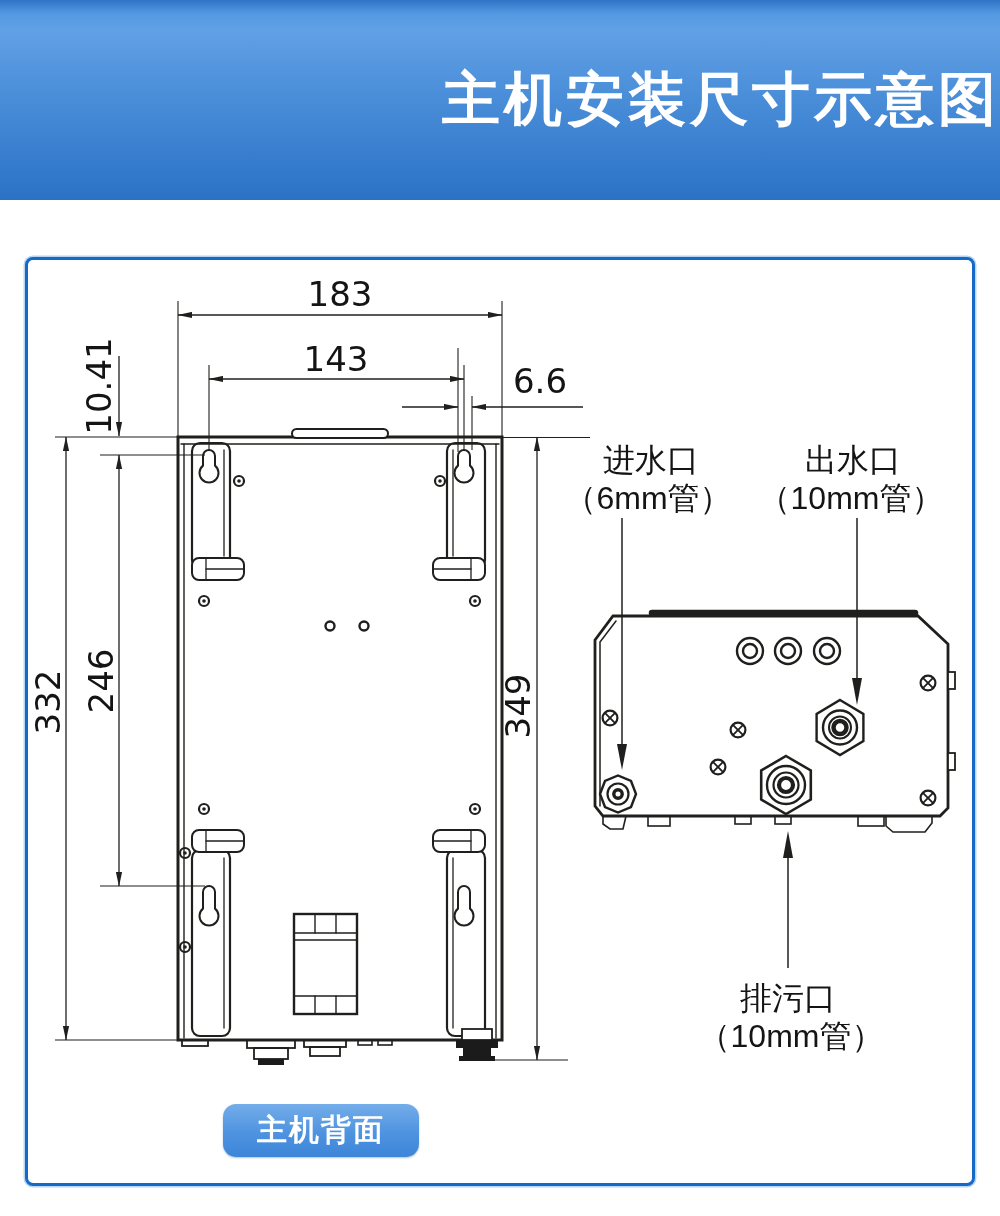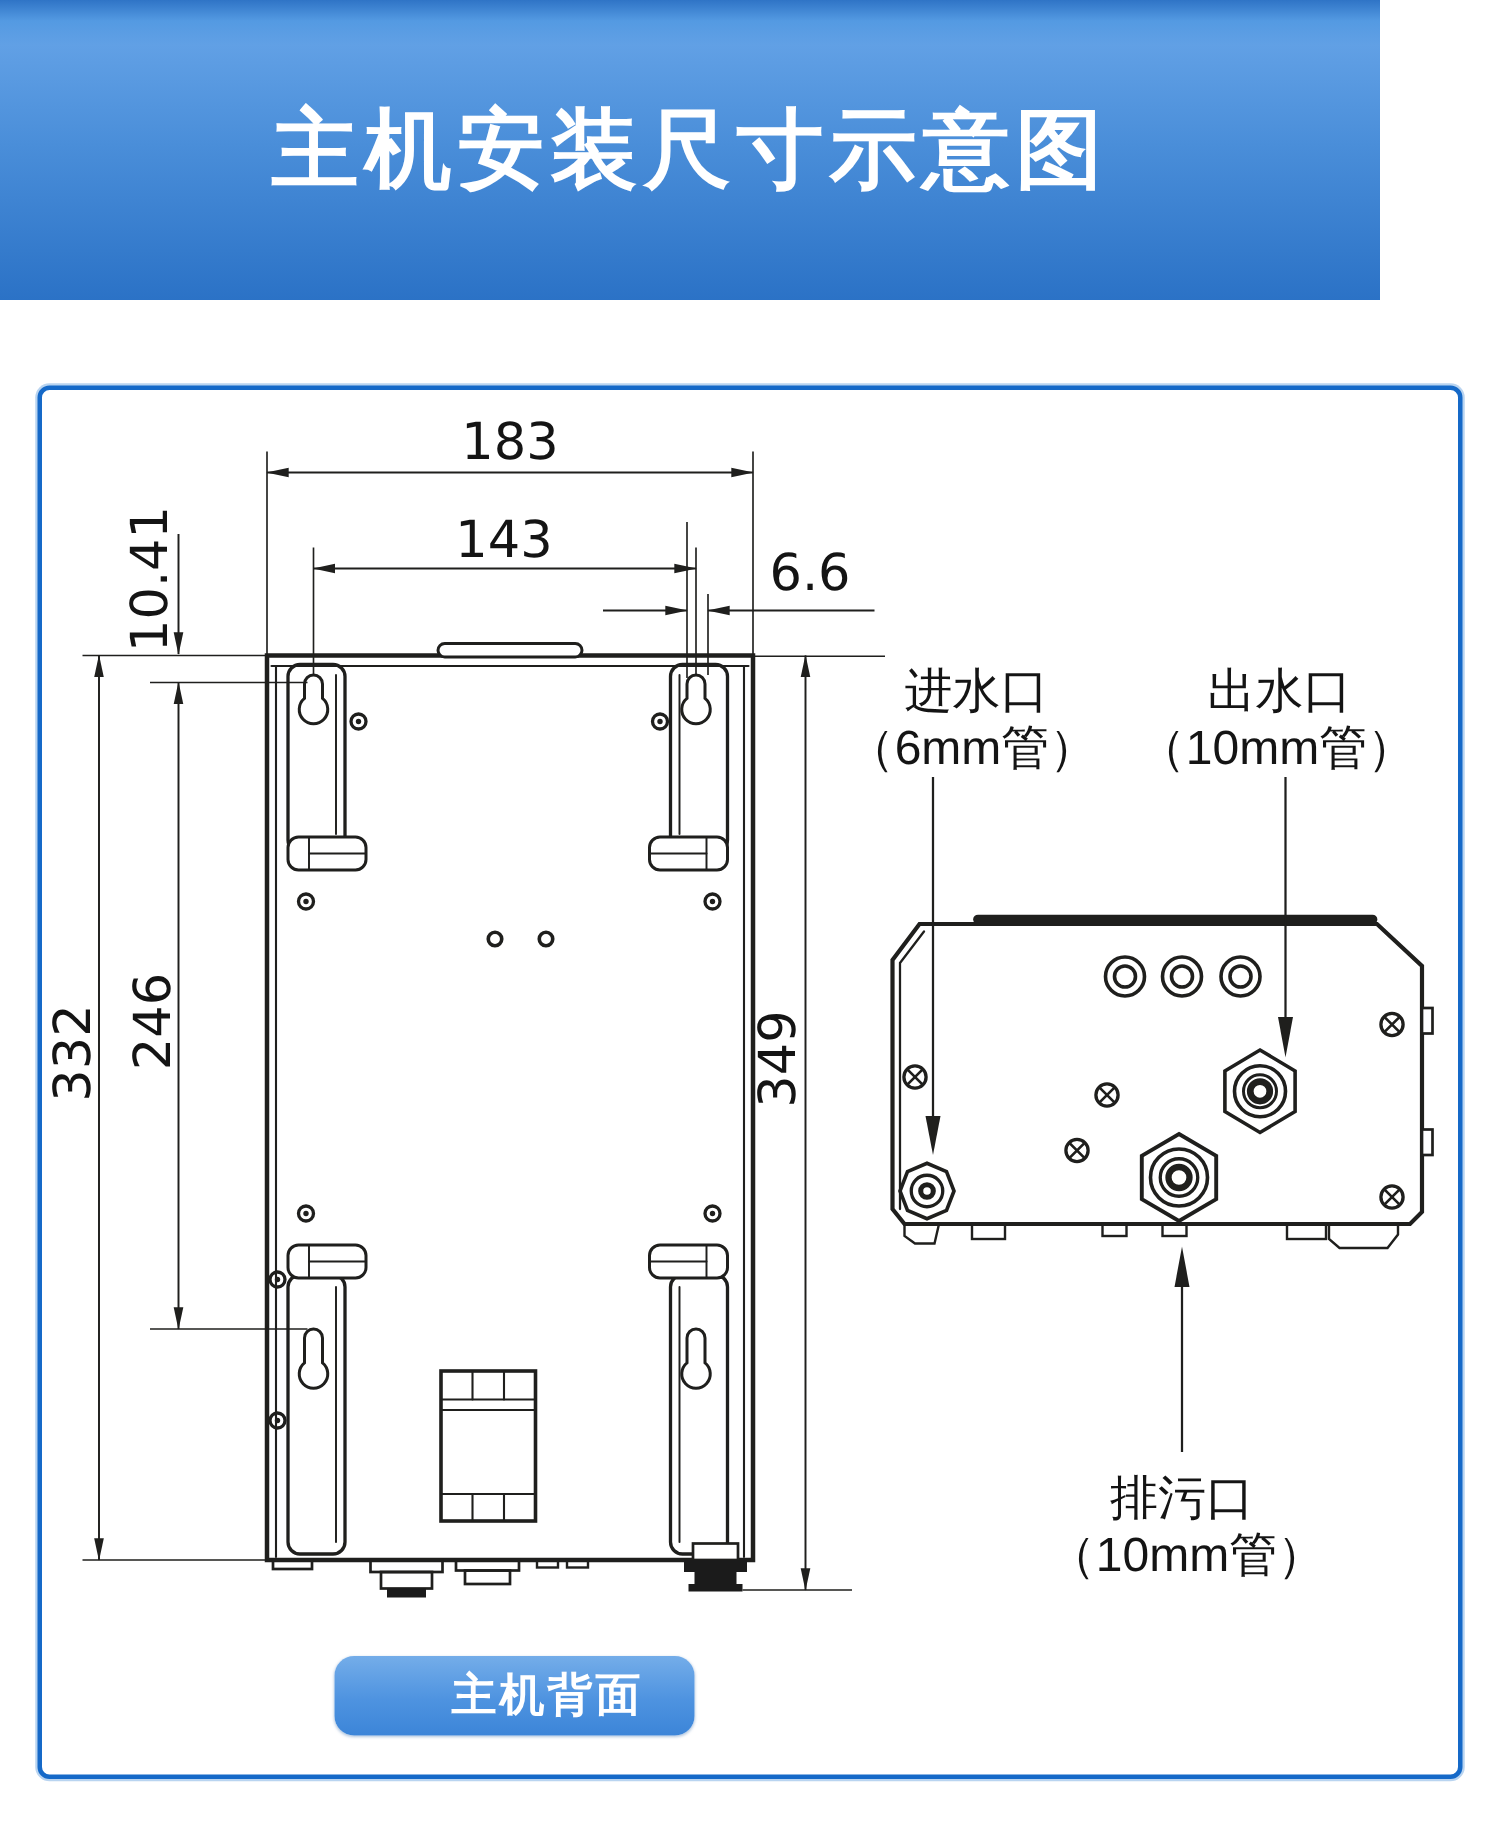--- a/index.html
+++ b/index.html
@@ -1,29 +1,29 @@
 <!DOCTYPE html>
 <html><head>
 <meta charset="utf-8">
 <style>
   html,body{margin:0;padding:0;background:#fff;}
   .page{position:relative;width:1000px;height:1216px;background:#ffffff;overflow:hidden;
         font-family:"Liberation Sans","DejaVu Sans",sans-serif;}
-  .header{position:absolute;left:0;top:0;width:920px;height:200px;
+  .header{position:absolute;left:0;top:0;width:1000px;height:200px;
           background:linear-gradient(180deg,#2f74c6 0%,#549ae2 7%,#61a0e5 15%,#4a8ed9 48%,#2b72c6 100%);
-          display:flex;align-items:center;justify-content:center;}
+          display:flex;align-items:center;justify-content:flex-end;}
   .header .title{color:#ffffff;font-size:58px;font-weight:bold;letter-spacing:4px;}
   .frame{position:absolute;left:25px;top:257px;width:950px;height:929px;box-sizing:border-box;
          border:3px solid #1569c8;border-radius:8px;box-shadow:0 0 0 1.5px #b9d4f0;background:#fff;}
   .diagram{position:absolute;left:25px;top:257px;width:950px;height:929px;}
   .badge{position:absolute;height:53px;border-radius:13px;
          background:linear-gradient(180deg,#74ade9 0%,#4e93e0 55%,#3c85d8 100%);
          color:#fff;font-size:30px;font-weight:bold;display:flex;align-items:center;justify-content:center;
          letter-spacing:2px;box-shadow:0 1px 2px rgba(30,90,160,.35);}
-  .badge-rear{left:223px;top:1104px;width:196px;padding-left:44px;}
+  .badge-rear{left:223px;top:1104px;width:196px;}
   .badge-bottom{left:688px;top:1104px;width:182px;}
   svg text{fill:#141414;}
   .dimnum{font-size:34px;font-family:"DejaVu Sans","Liberation Sans",sans-serif;}
   .cjk{font-size:32px;font-family:"Liberation Sans","DejaVu Sans",sans-serif;}
 </style>
 </head>
 <body>
 
 <div class="page">
 

